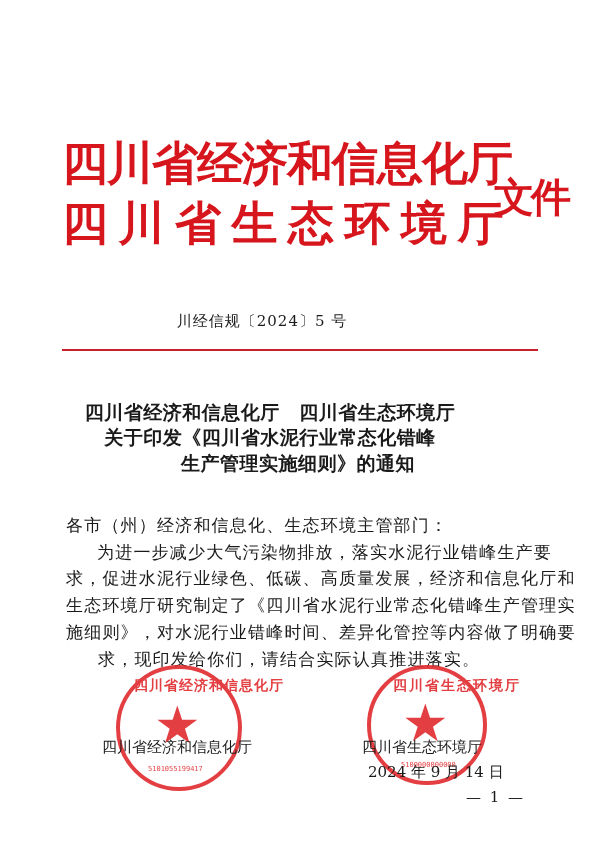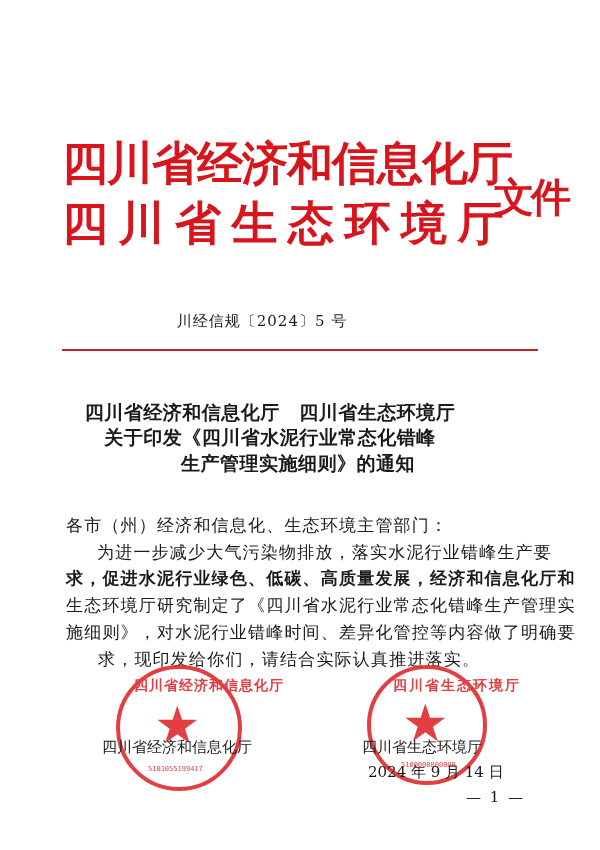--- a/index.html
+++ b/index.html
@@ -20,21 +20,21 @@
   }
   #docnum { left: 0; width: 524px; top: 312px; text-align: center; font-size: 15px; letter-spacing: 1px; }
   #redrule { left: 62px; width: 476px; top: 349px; height: 2px; background: #c8202a; }
   .title-line { left: 0; width: 540px; text-align: center; font-size: 19px; font-weight: bold; font-family: "DejaVu Sans", sans-serif; letter-spacing: 0.5px; white-space: nowrap; }
   #t1 { top: 400px; }
   #t2 { top: 425px; }
   #t3 { top: 451px; padding-left: 28px; }
   .body-line { left: 66px; font-size: 17px; white-space: nowrap; letter-spacing: 1.2px; }
   #addressee { top: 514px; }
   #p1 { top: 541px; left: 97px; }
-  #p2 { top: 567px; font-weight: bold; }
+  #p2 { top: 567px; }
   #p3 { top: 594px; }
   #p4 { top: 621px; }
   #p5 { top: 648px; margin-left: 32px; }
   .seal { border: 4px solid #e02b2e; border-radius: 50%; opacity: 0.9; }
   #seal-left { left: 116px; top: 665px; width: 118px; height: 118px; }
   #seal-right { left: 367px; top: 665px; width: 112px; height: 112px; }
   .star { position: absolute; color: #e02b2e; font-size: 52px; line-height: 52px; }
   #seal-left .star { left: 34px; top: 30px; }
   #seal-right .star { left: 31px; top: 28px; }
   .seal-arc { position: absolute; color: #e02b2e; font-size: 14px; font-weight: bold; white-space: nowrap; }

